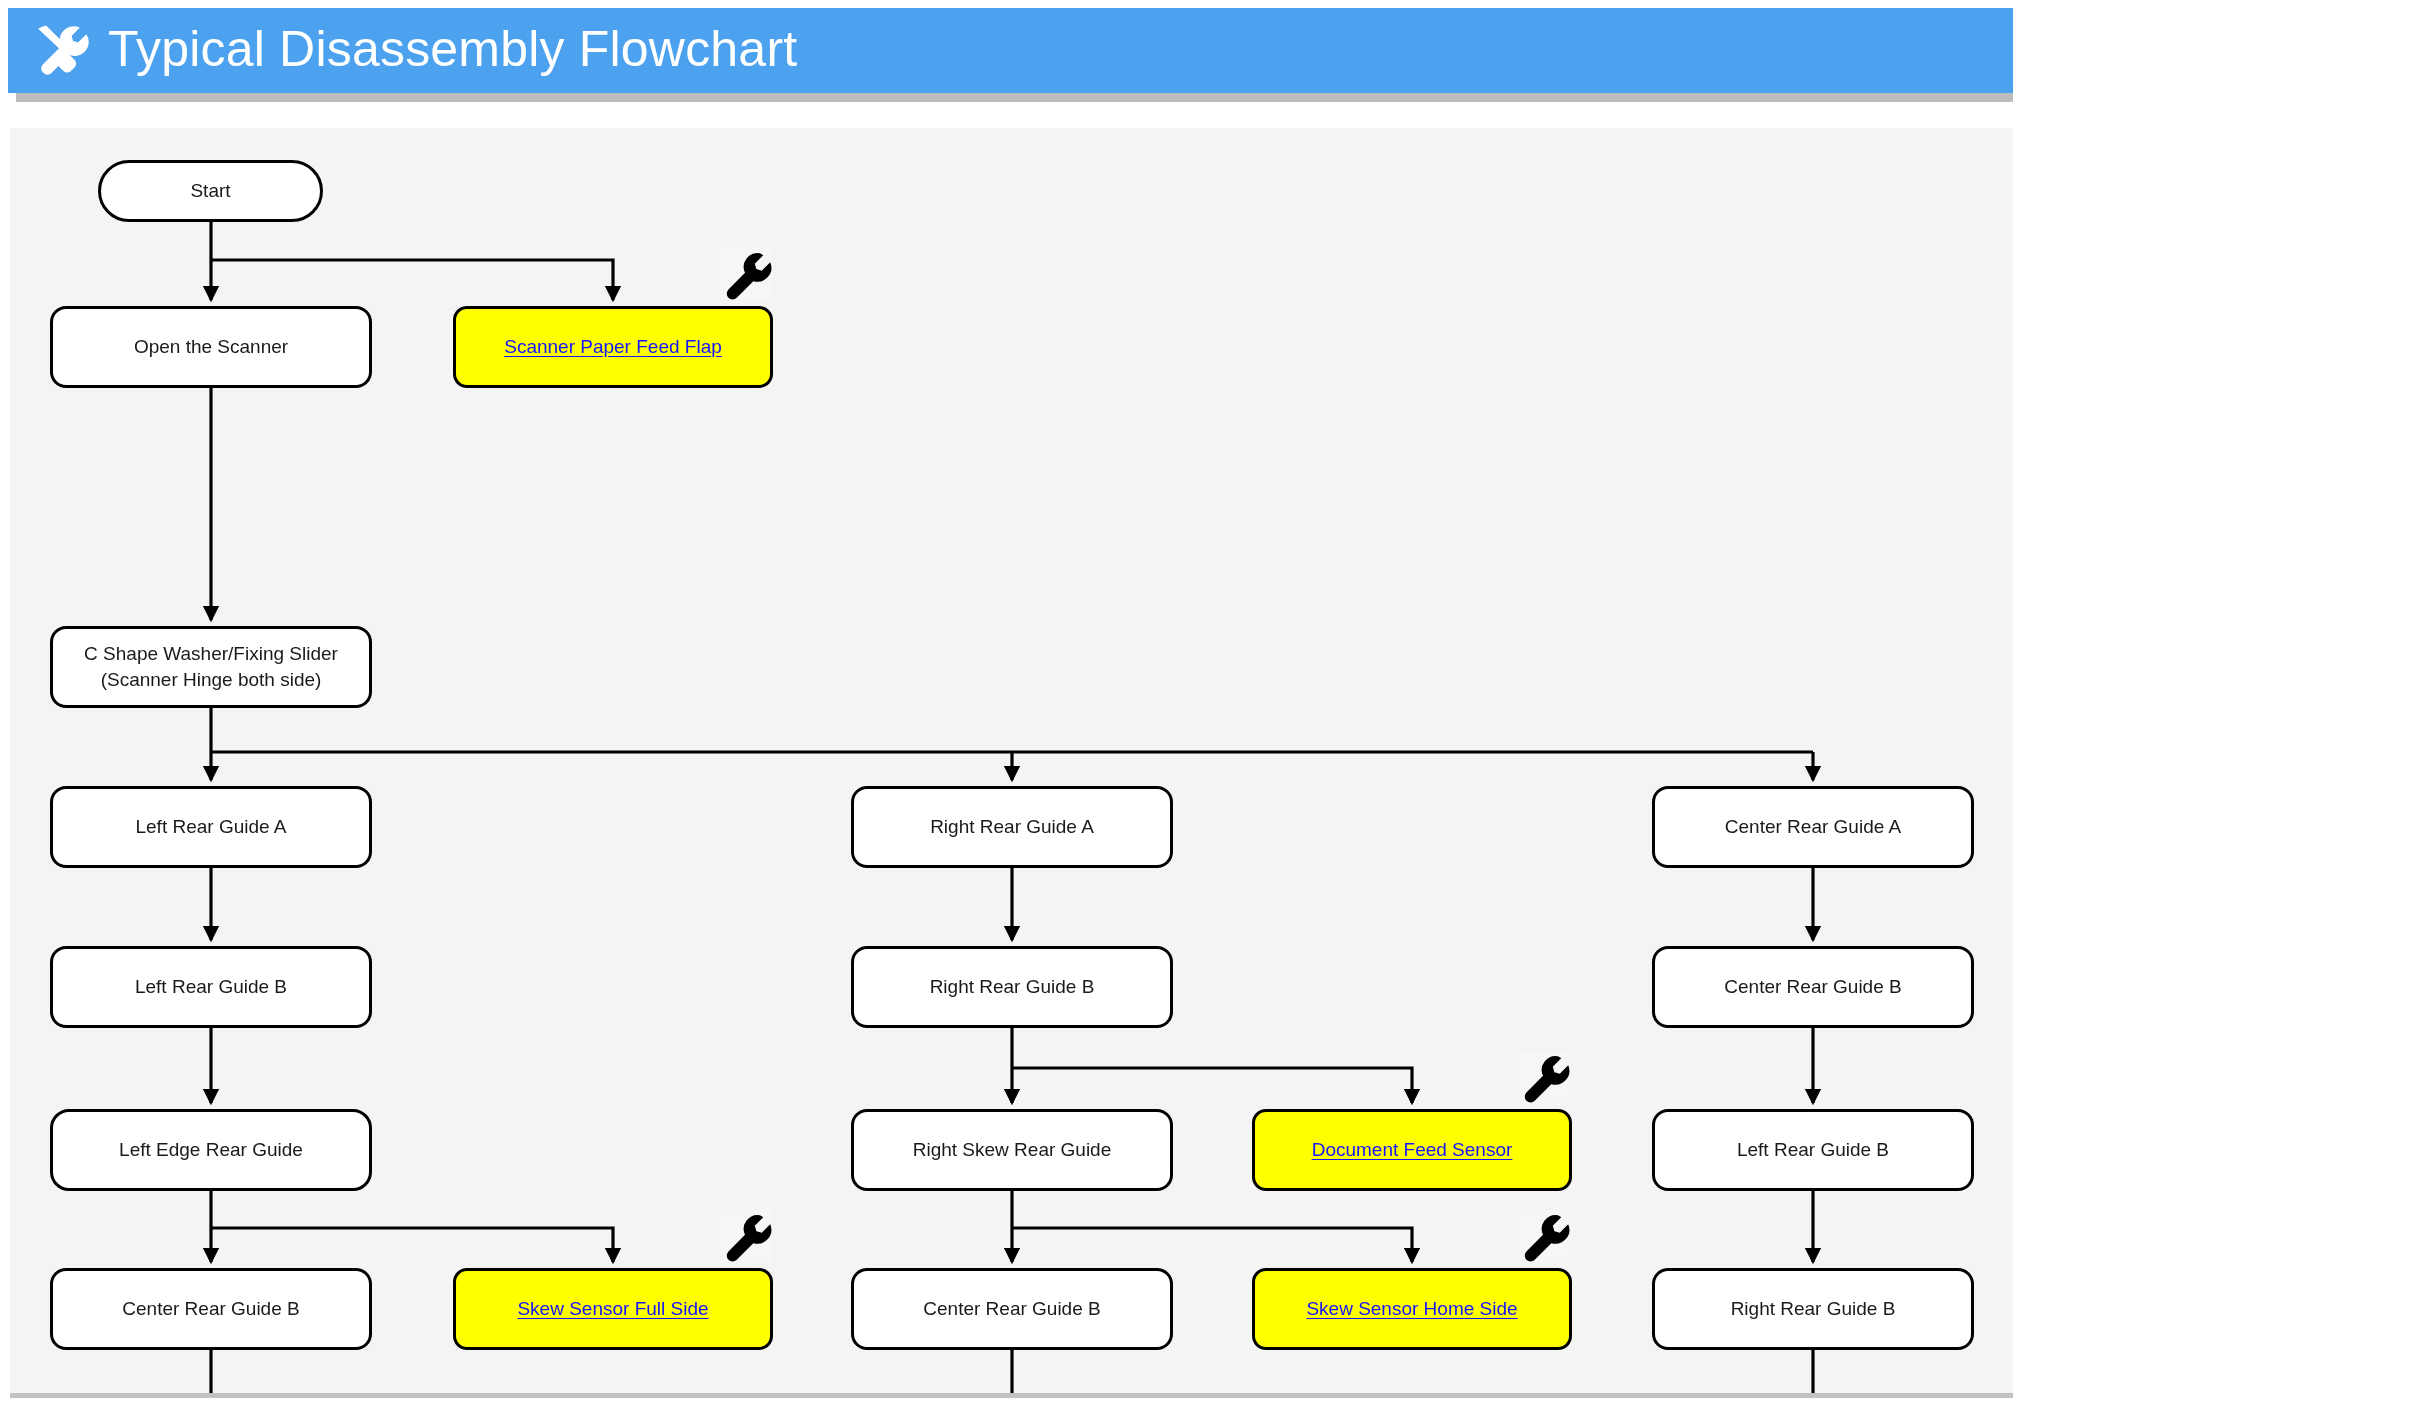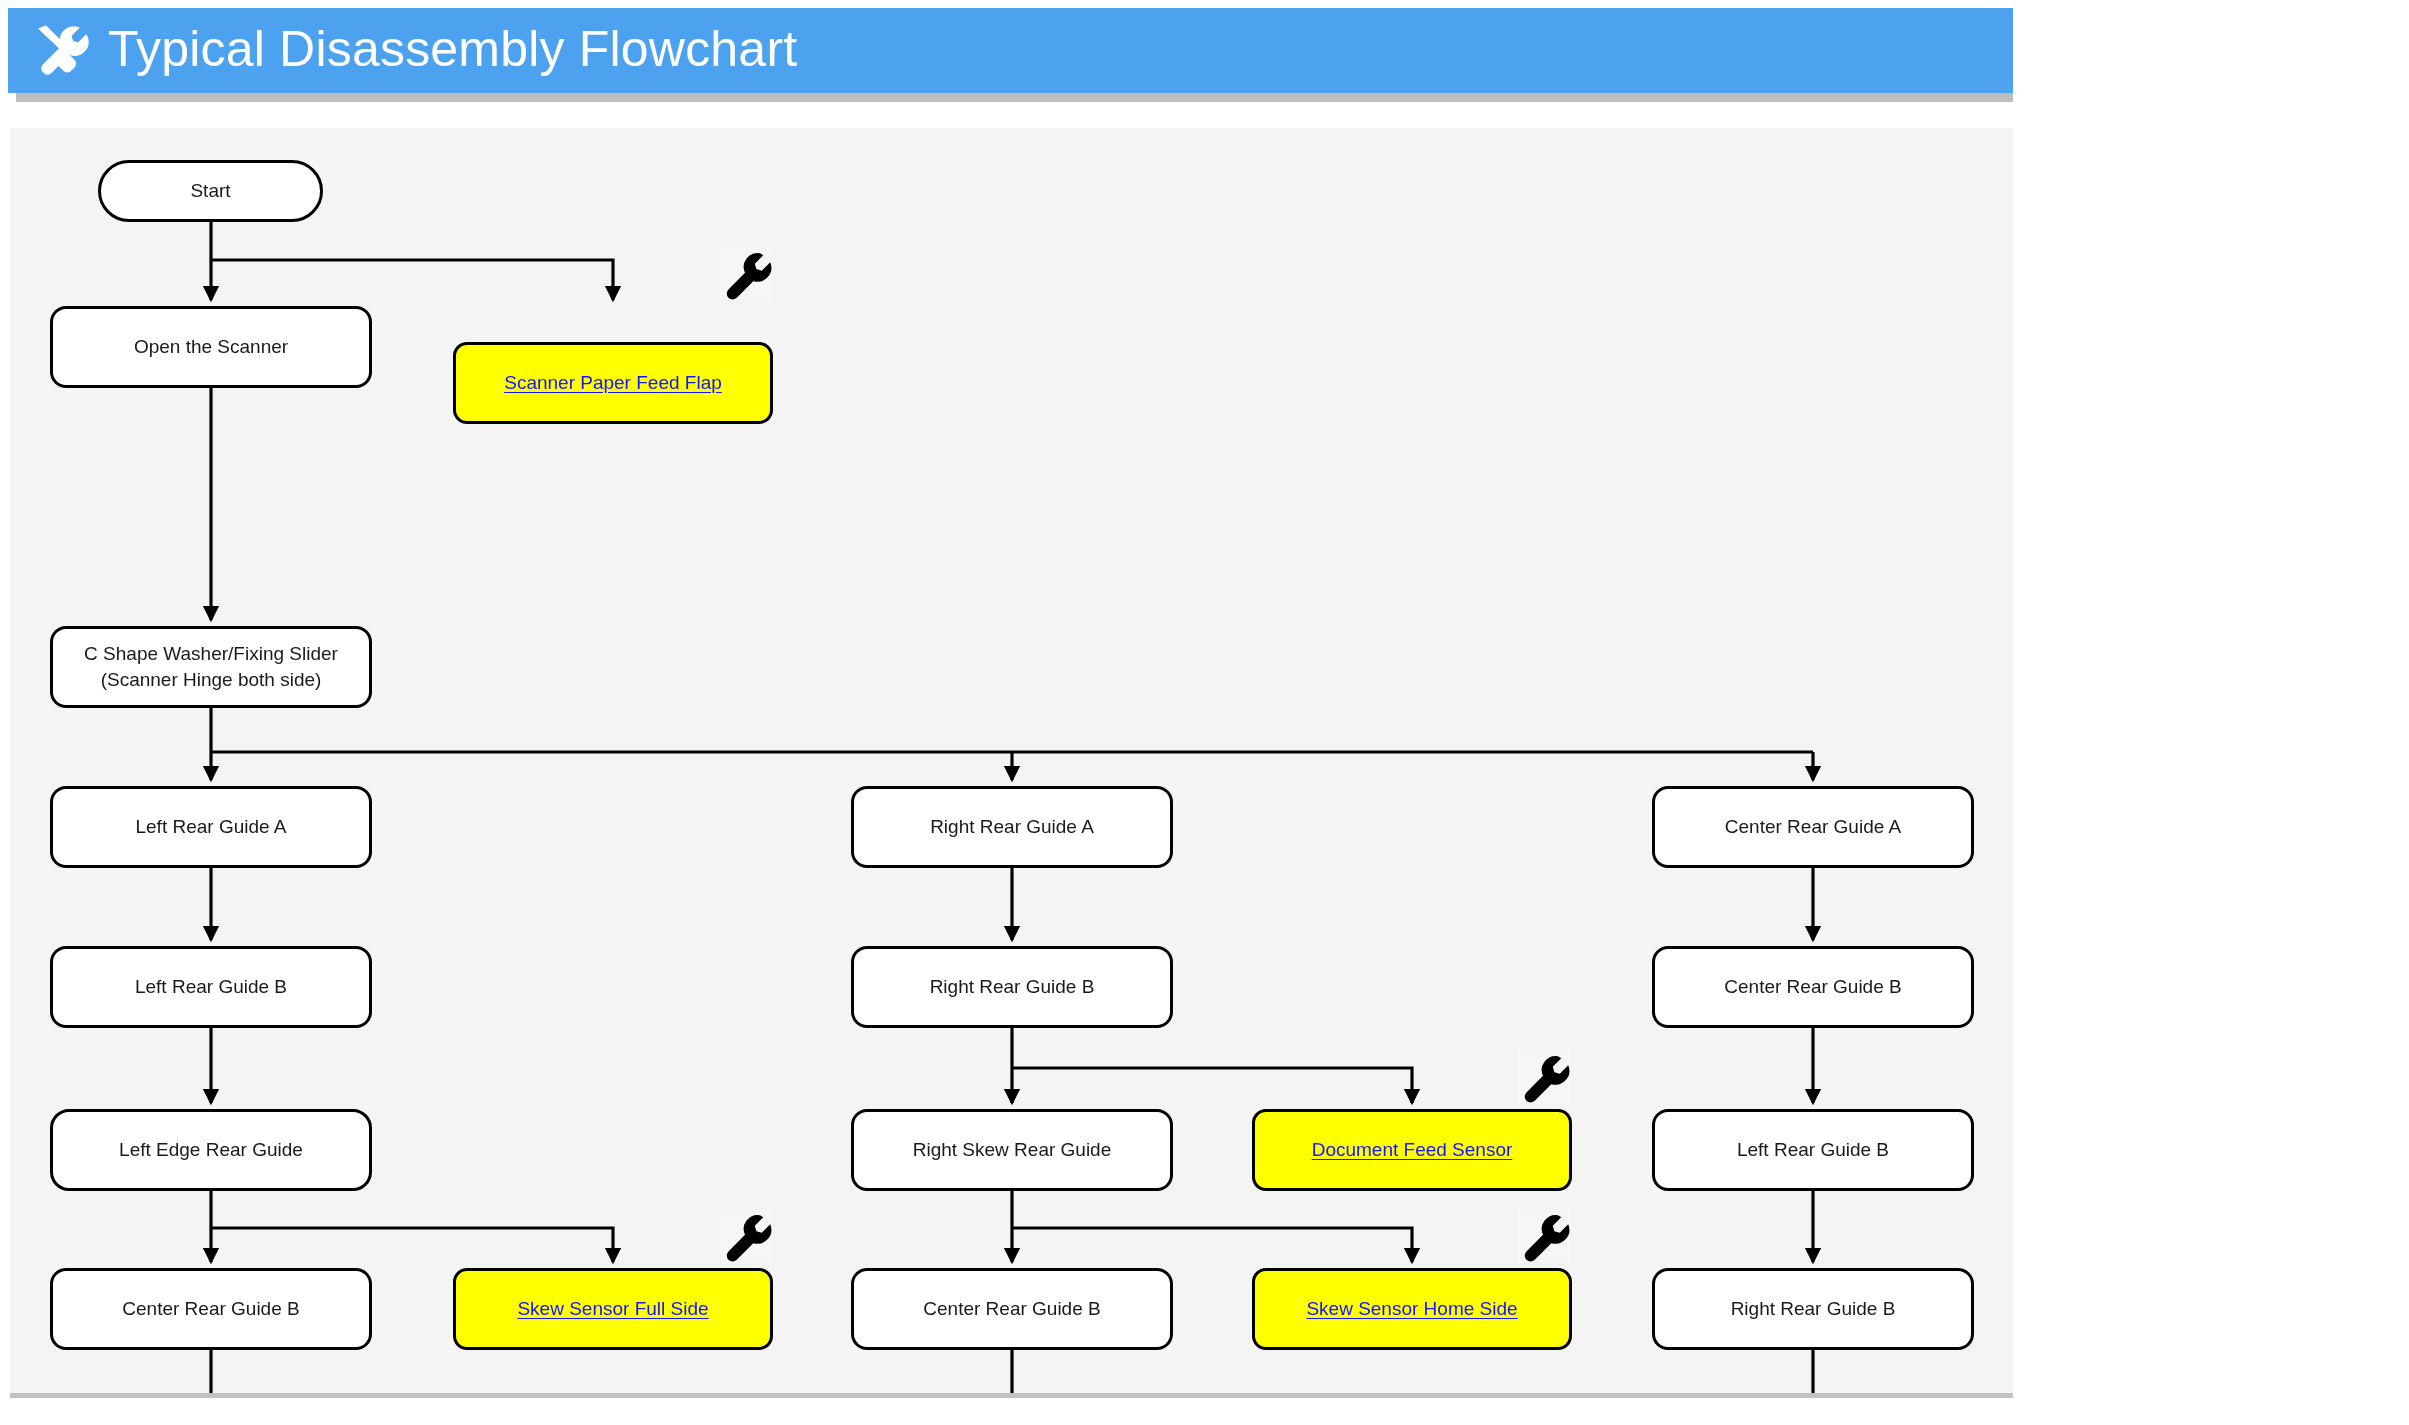--- a/index.html
+++ b/index.html
@@ -239,21 +239,21 @@
         <path fill="#000000" d="M24.6 3.2 a8.6 8.6 0 0 0 -9.2 12.1 L5.2 25.5 a3.6 3.6 0 1 0 5.1 5.1 L20.5 20.4 a8.6 8.6 0 0 0 10.4 -11.6 l-5.2 5.2 -3.3 -1 -1 -3.3 5.2 -5.2 a8.6 8.6 0 0 0 -2 -1.3 Z"></path>
       </svg>
     </div>
 
     <div class="node start" style="left:88px;  top:32px;   width:225px; height:62px;">
       <span class="label">Start</span>
     </div>
     <div class="node" style="left:40px;  top:178px;  width:322px; height:82px;">
       <span class="label">Open the Scanner</span>
     </div>
-    <div class="node link-node" style="left:443px; top:178px;  width:320px; height:82px;margin-top:36px;">
+    <div class="node link-node" style="left:443px; top:178px;  width:320px; height:82px;">
       <span class="label">Scanner Paper Feed Flap</span>
     </div>
     <div class="node" style="left:40px;  top:498px;  width:322px; height:82px;">
       <span class="label">C Shape Washer/Fixing Slider (Scanner Hinge both side)</span>
     </div>
 
     <div class="node" style="left:40px;  top:658px;  width:322px; height:82px;">
       <span class="label">Left Rear Guide A</span>
     </div>
     <div class="node" style="left:40px;  top:818px;  width:322px; height:82px;">

